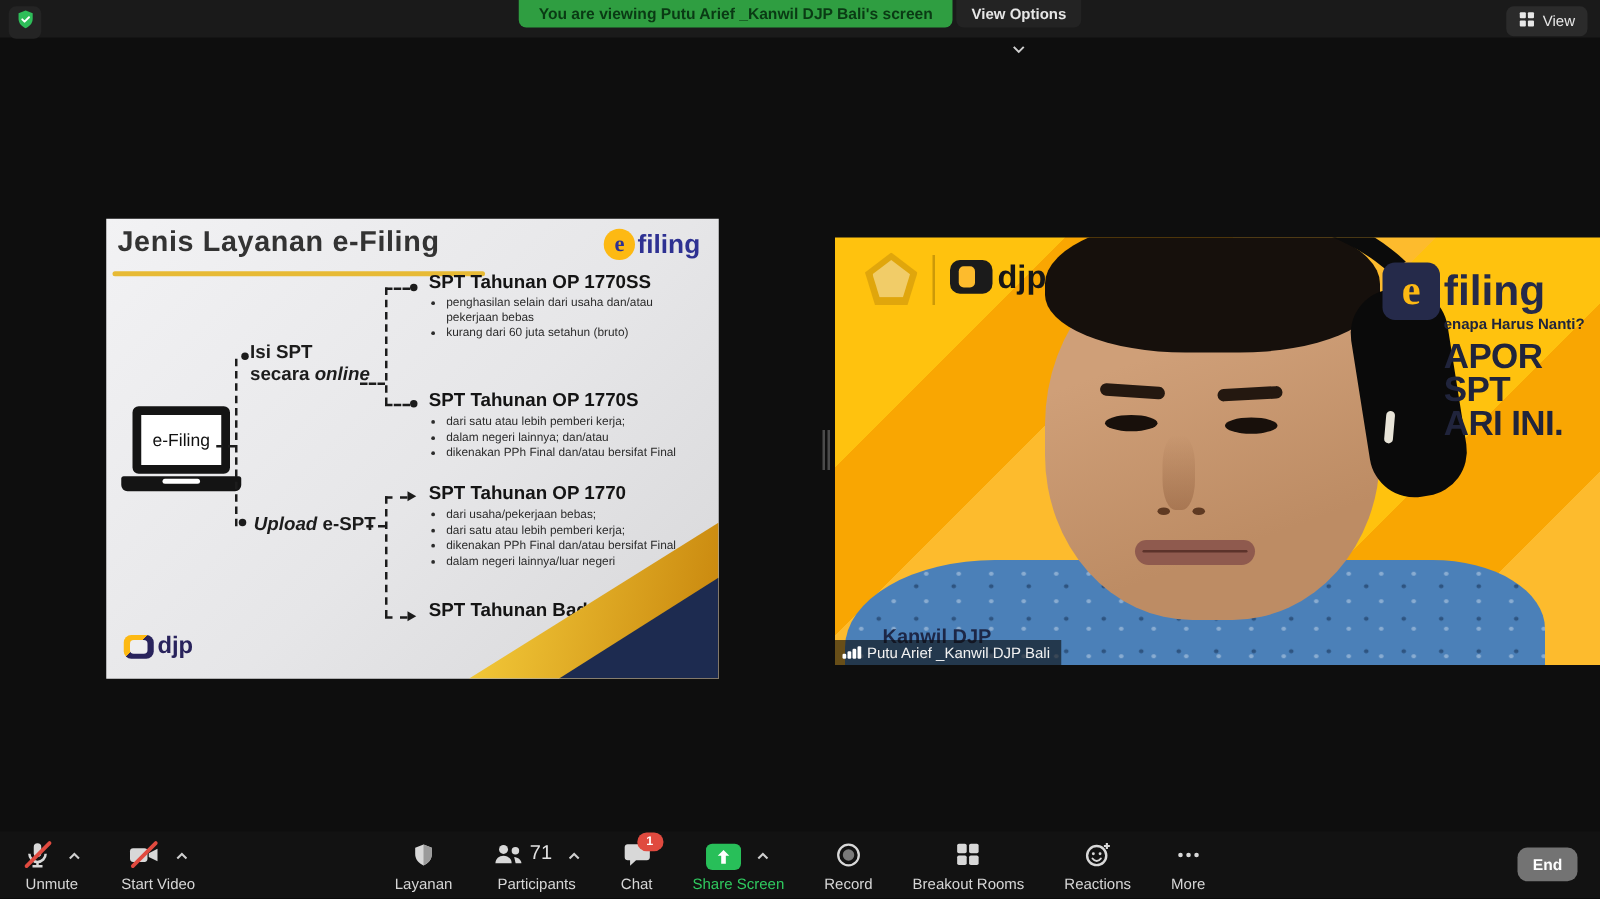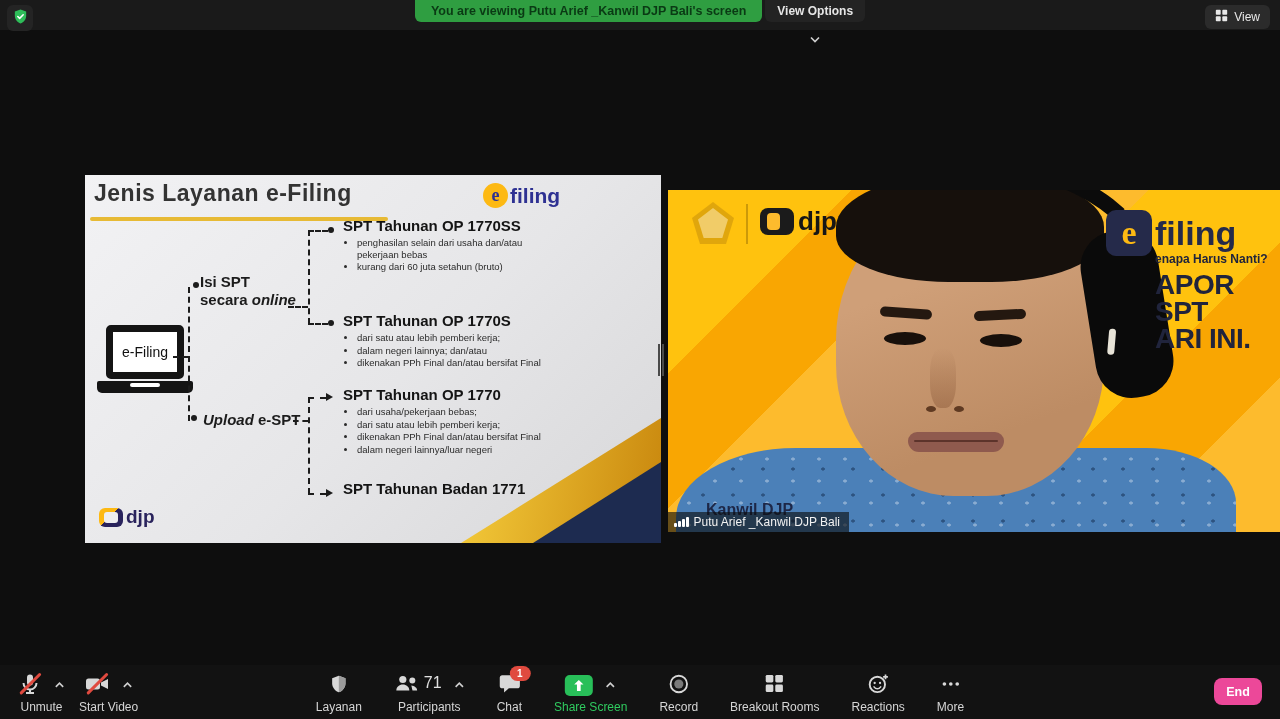--- a/index.html
+++ b/index.html
@@ -12,21 +12,21 @@
     background:#242424;display:flex;align-items:center;justify-content:center;}
   .banner-wrap{position:absolute;left:0;right:0;top:0;display:flex;justify-content:center;gap:3px;}
   .viewing-banner{background:#2f9e41;color:#0a3a14;font-weight:bold;font-size:12.5px;height:22px;
     line-height:22px;padding:0 16px;border-radius:0 0 6px 6px;}
   .view-options{background:#232323;color:#e6e6e6;font-size:12px;font-weight:bold;height:22px;
     line-height:22px;padding:0 12px;border-radius:0 0 6px 6px;display:flex;align-items:center;gap:6px;flex-direction:column;}
   .view-btn{position:absolute;right:10px;top:5px;height:24px;background:#2b2b2b;border-radius:6px;
     color:#e8e8e8;font-size:12px;display:flex;align-items:center;gap:6px;padding:0 10px;}
 
   
-  .share-slide{position:absolute;left:85px;top:175px;width:576px;height:368px;overflow:hidden;
+  .share-slide{position:absolute;left:85px;top:175px;width:490px;height:368px;overflow:hidden;
     background:linear-gradient(135deg,#f2f2f4 0%,#e6e6e8 55%,#d7d7d9 100%);}
   .slide-title{position:absolute;left:9px;top:5px;font-size:23px;color:#333;font-weight:600;letter-spacing:.5px;}
   .slide-underline{position:absolute;left:5px;top:42px;width:298px;height:4px;background:#e7ba35;border-radius:2px;}
   .slide-efiling{position:absolute;left:398px;top:8px;display:flex;align-items:center;}
   .slide-efiling .e-circle{width:25px;height:25px;border-radius:50%;background:#fdb913;color:#2e3192;
     font-weight:bold;font-size:18px;text-align:center;line-height:25px;font-family:"Liberation Serif",serif;}
   .slide-efiling .f-text{color:#2e3192;font-size:21px;font-weight:bold;margin-left:2px;}
 
   .laptop{position:absolute;left:10px;top:150px;width:100px;}
   .laptop-screen{margin:0 auto;width:64px;height:40px;background:#fff;border:7px solid #141414;
@@ -117,35 +117,35 @@
 
   .kanwil{position:absolute;left:38px;top:311px;font-size:16px;font-weight:bold;color:#1d2747;z-index:6;}
   .nametag{position:absolute;left:0;bottom:0;height:20px;background:rgba(12,12,12,.62);display:flex;
     align-items:center;gap:5px;padding:0 9px 0 6px;z-index:7;}
   .nametag .label{font-size:12px;color:#f2f2f2;}
   .sig{display:flex;align-items:flex-end;gap:1.5px;}
   .sig i{width:2.5px;background:#fff;border-radius:1px;}
 
   
   .toolbar{position:absolute;left:0;right:0;bottom:0;height:54px;background:#121212;}
-  .tb-left{position:absolute;left:18px;top:7px;display:flex;gap:14px;}
+  .tb-left{position:absolute;left:18px;top:7px;display:flex;gap:32px;}
   .tb-center{position:absolute;left:50%;transform:translateX(-50%);top:7px;display:flex;gap:32px;}
   .tb-item{display:flex;flex-direction:column;align-items:center;color:#d6d6d6;font-size:12px;position:relative;}
   .tb-item .ic{height:26px;display:flex;align-items:center;justify-content:center;gap:4px;position:relative;}
   .tb-item .lbl{margin-top:2px;white-space:nowrap;}
   .tb-item.share .lbl{color:#2fca5f;}
   .caret{margin-left:8px;display:flex;align-items:center;}
   .slash{position:absolute;left:11px;top:-3px;width:2.5px;height:29px;background:#e04a3f;
     transform:rotate(45deg);border-radius:2px;}
   .count{font-size:16px;color:#e0e0e0;align-self:flex-start;margin-top:2px;}
   .badge{position:absolute;top:-6px;right:-9px;min-width:15px;height:15px;border-radius:8px;background:#e04a3f;
     color:#fff;font-size:10px;font-weight:bold;display:flex;align-items:center;justify-content:center;padding:0 3px;}
   .share-ic{width:28px;height:21px;border-radius:5px;background:#28bf59;display:flex;
     align-items:center;justify-content:center;}
-  .end-btn{position:absolute;right:18px;top:13px;width:48px;height:27px;background:#ec4899;border-radius:8px;
+  .end-btn{position:absolute;right:18px;top:13px;width:48px;height:27px;background:#737373;border-radius:8px;
     color:#fff;font-size:12.5px;font-weight:bold;border:none;display:flex;align-items:center;justify-content:center;}
 </style>
 </head>
 <body>
 
 <div class="stage">
 
   <div class="topbar">
     <div class="shield-badge">
       <span>

